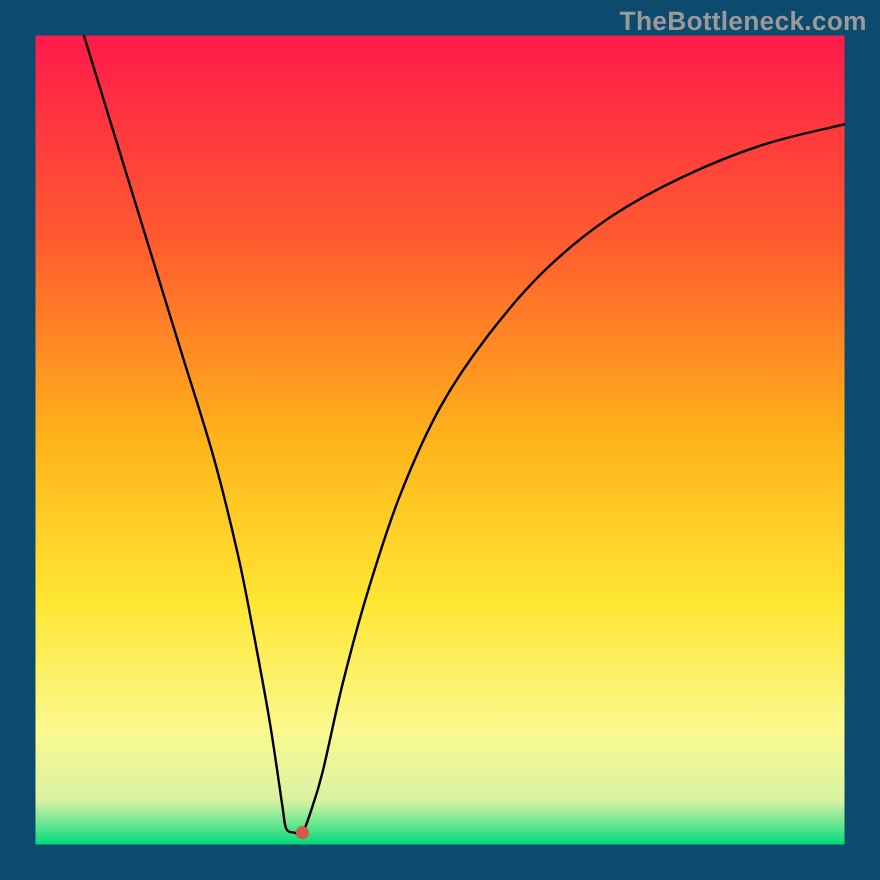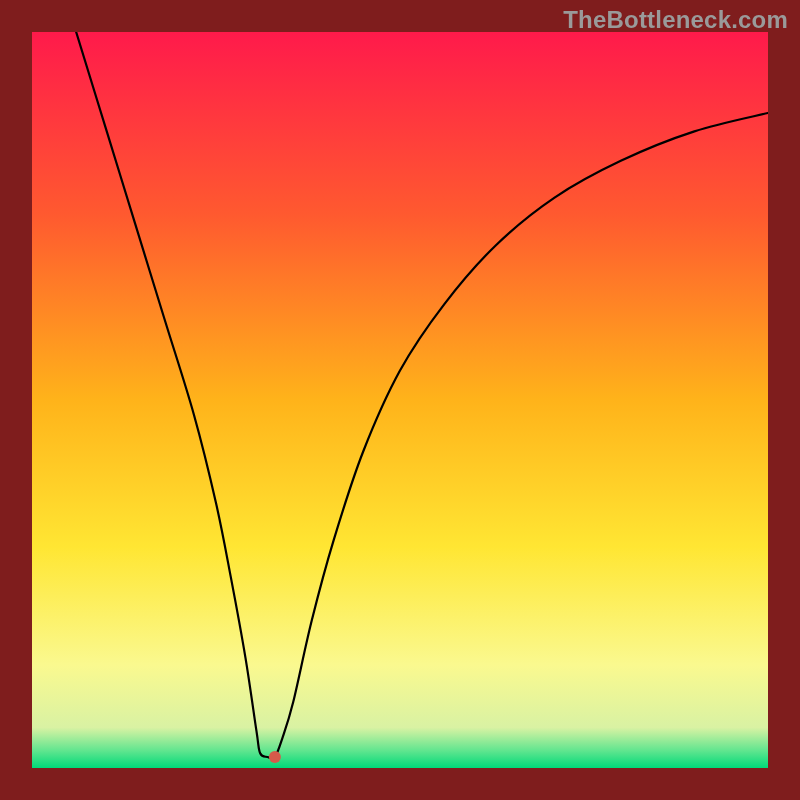--- a/index.html
+++ b/index.html
@@ -7,21 +7,21 @@
     padding: 0;
     width: 800px;
     height: 800px;
     background: #000;
     overflow: hidden;
     font-family: Arial, Helvetica, sans-serif;
   }
   .frame {
     position: absolute;
     inset: 0;
-    background: #7f1d1d;
+    background: #0c4a6e;
   }
   .plot {
     position: absolute;
     left: 32px;
     top: 32px;
     width: 736px;
     height: 736px;
     overflow: hidden;
   }
   .watermark {

